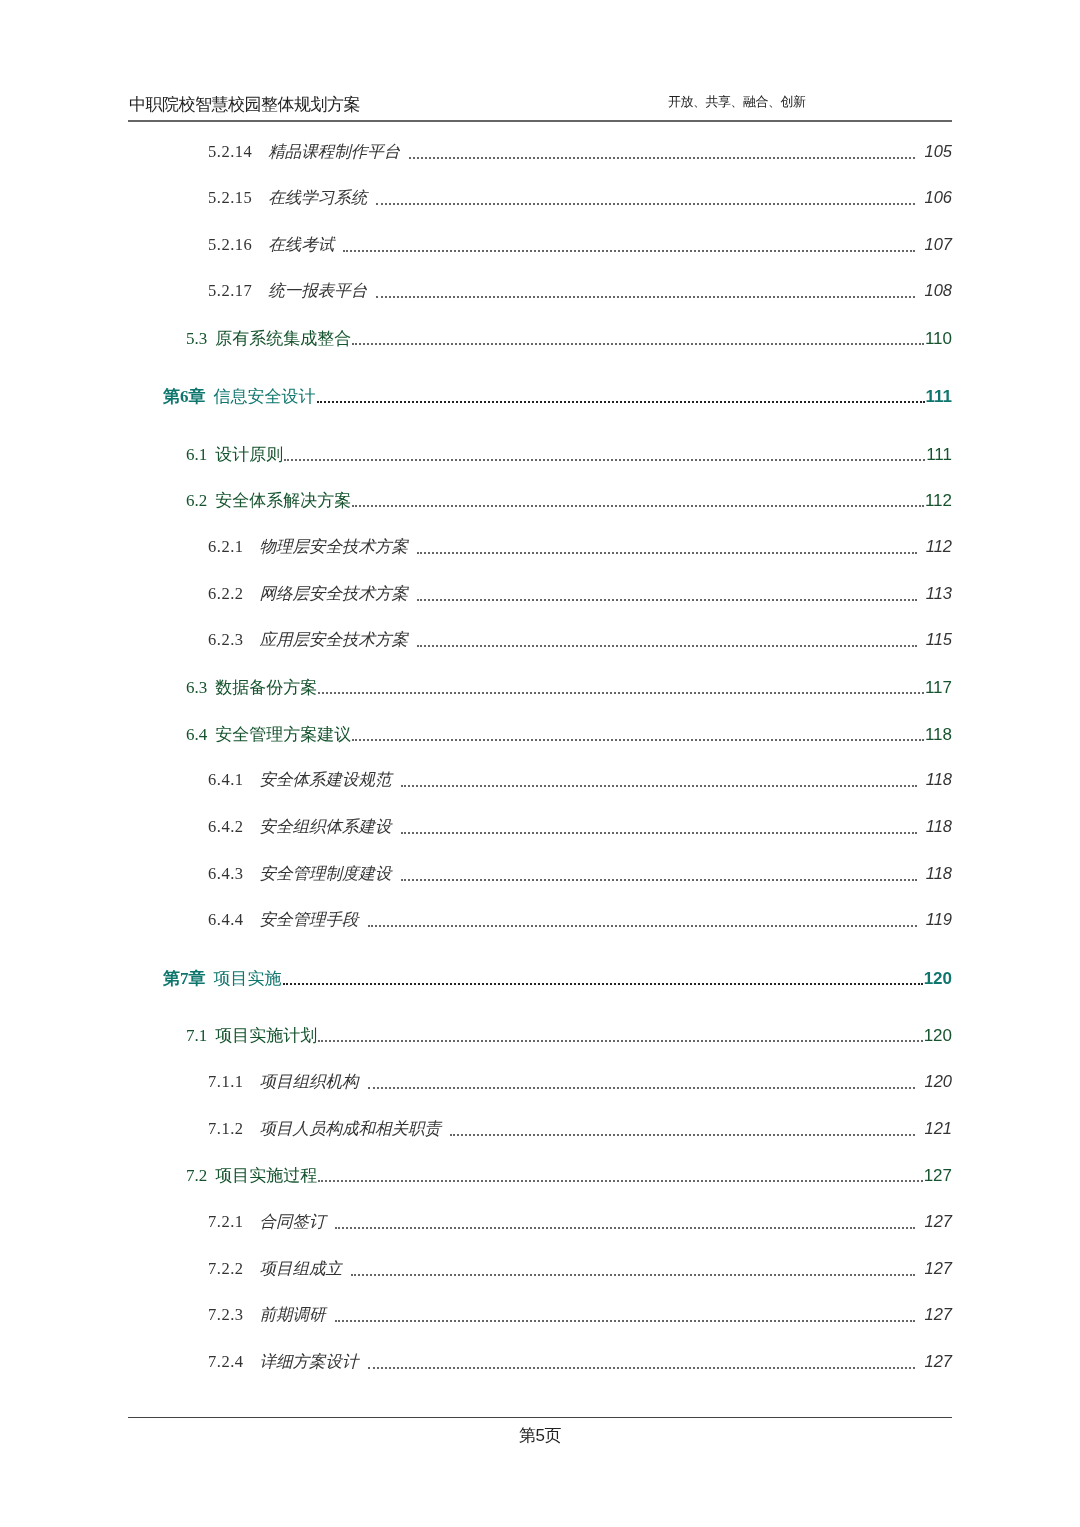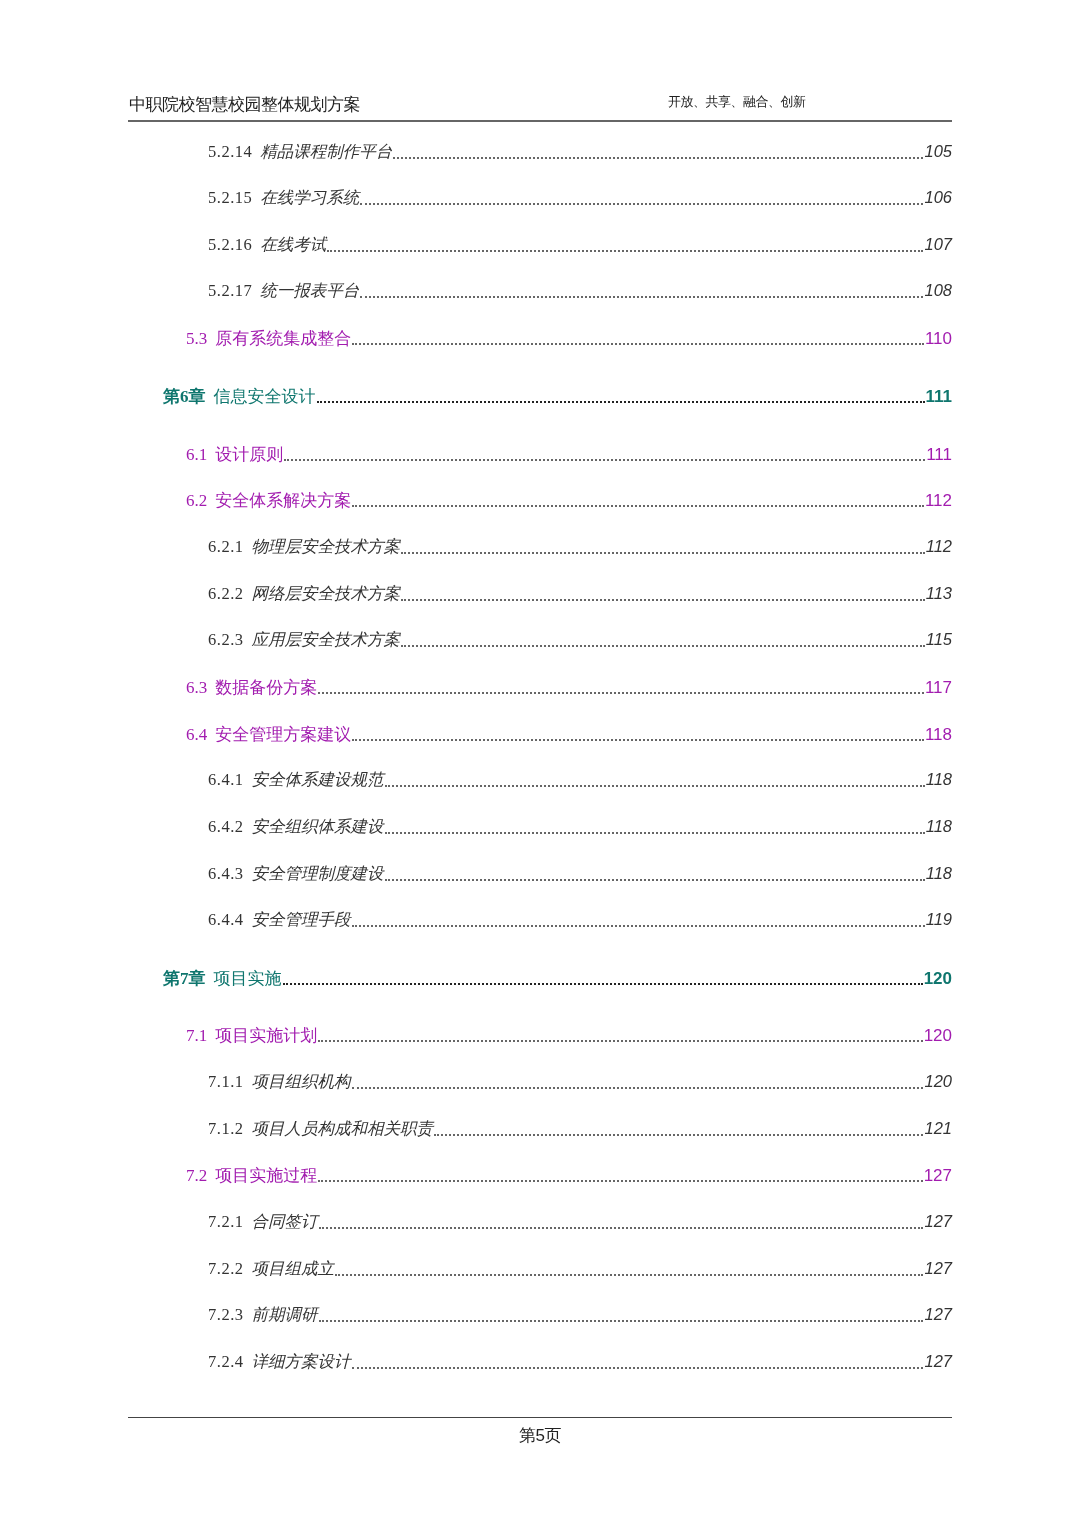--- a/index.html
+++ b/index.html
@@ -9,24 +9,24 @@
   .header-left { position: absolute; left: 129px; top: 93px; font-size: 17px; color: #222; letter-spacing: -0.5px; }
   .header-right { position: absolute; left: 668px; top: 93px; font-size: 13px; color: #222; letter-spacing: -0.5px; }
   .header-rule { position: absolute; left: 128px; top: 120px; width: 824px; height: 2px; background: #666; }
   .toc { position: absolute; left: 0; top: 0; width: 1080px; }
   .row { position: absolute; right: 128px; display: flex; align-items: baseline; height: 24px; }
   .row .num { white-space: nowrap; }
   .row .title { white-space: nowrap; margin-left: 8px; text-align: center; }
   .row .leader { flex: 1; overflow: hidden; white-space: nowrap; margin: 0 1px; color: #555;
                  border-bottom: 2px dotted #666; height: 0; align-self: flex-end; margin-bottom: 6px; }
   .row .page-num { white-space: nowrap; }
-  .lvl3 { left: 208px; font-size: 16.5px; color: #333; }
+  .lvl3 { left: 208px; font-size: 16.5px; color: #333; gap: 8px; }
   .lvl3 .num { font-family: "Liberation Serif", serif; letter-spacing: 0.5px; }
   .lvl3 .title, .lvl3 .page-num { font-style: italic; }
-  .lvl2 { left: 186px; font-size: 17px; color: #a21caf; }
+  .lvl2 { left: 186px; font-size: 17px; color: #14532d; }
   .lvl2 .num { font-family: "Liberation Serif", serif; }
   .lvl1 { left: 163px; font-size: 17px; color: #0f766e; }
   .lvl1 .num { font-weight: bold; font-family: "Liberation Serif", serif; }
   .lvl1 .title { font-family: "Liberation Serif", serif; }
   .lvl1 .page-num { font-weight: bold; }
   .lvl1 .leader { border-bottom: 2px dotted #222; }
   .footer-rule { position: absolute; left: 128px; top: 1417px; width: 824px; height: 1px; background: #444; }
   .footer-page { position: absolute; left: 0; width: 1080px; top: 1424px; text-align: center; font-size: 17px; color: #222; letter-spacing: -0.5px; }
 </style>
 </head>

